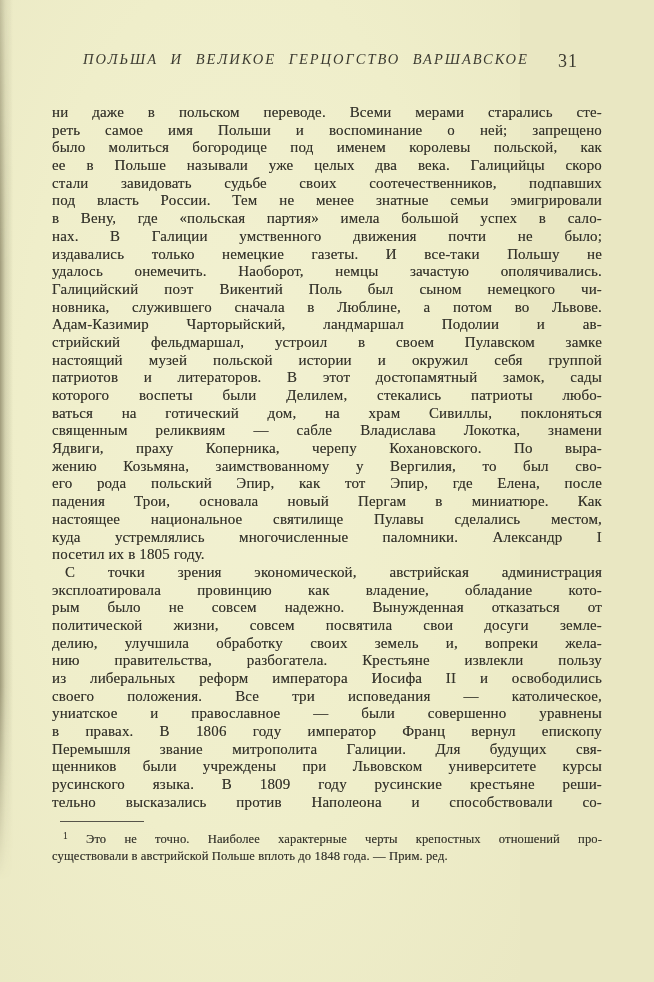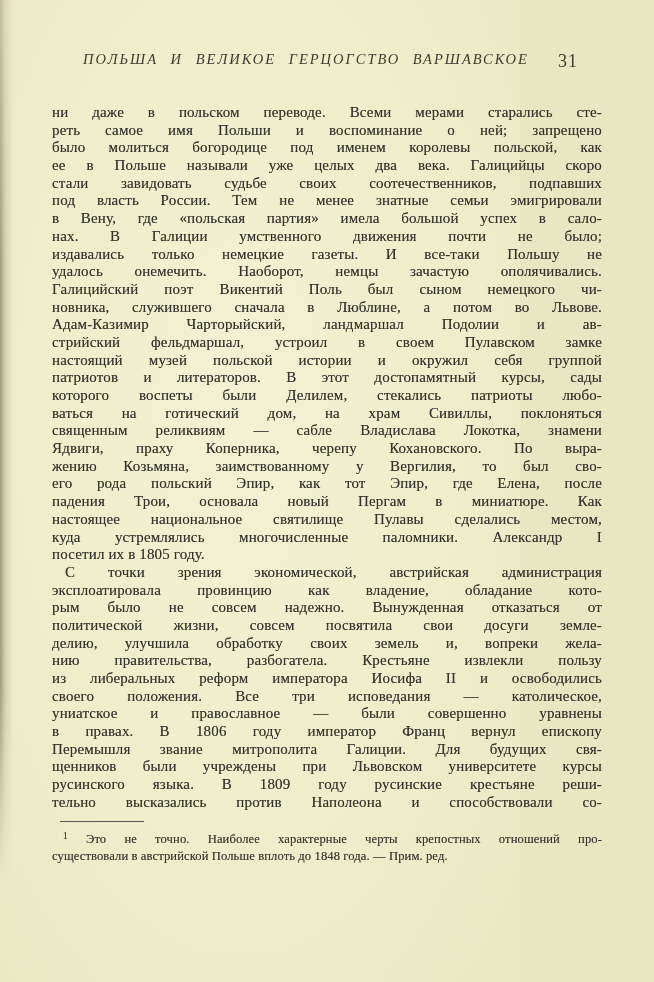--- a/index.html
+++ b/index.html
@@ -97,21 +97,21 @@
       <div class="line"><span>под власть России. Тем не менее знатные семьи эмигрировали</span></div>
       <div class="line"><span>в Вену, где «польская партия» имела большой успех в сало-</span></div>
       <div class="line"><span>нах. В Галиции умственного движения почти не было;</span></div>
       <div class="line"><span>издавались только немецкие газеты. И все-таки Польшу не</span></div>
       <div class="line"><span>удалось онемечить. Наоборот, немцы зачастую ополячивались.</span></div>
       <div class="line"><span>Галицийский поэт Викентий Поль был сыном немецкого чи-</span></div>
       <div class="line"><span>новника, служившего сначала в Люблине, а потом во Львове.</span></div>
       <div class="line"><span>Адам-Казимир Чарторыйский, ландмаршал Подолии и ав-</span></div>
       <div class="line"><span>стрийский фельдмаршал, устроил в своем Пулавском замке</span></div>
       <div class="line"><span>настоящий музей польской истории и окружил себя группой</span></div>
-      <div class="line"><span>патриотов и литераторов. В этот достопамятный курсы, сады</span></div>
+      <div class="line"><span>патриотов и литераторов. В этот достопамятный замок, сады</span></div>
       <div class="line"><span>которого воспеты были Делилем, стекались патриоты любо-</span></div>
       <div class="line"><span>ваться на готический дом, на храм Сивиллы, поклоняться</span></div>
       <div class="line"><span>священным реликвиям — сабле Владислава Локотка, знамени</span></div>
       <div class="line"><span>Ядвиги, праху Коперника, черепу Кохановского. По выра-</span></div>
       <div class="line"><span>жению Козьмяна, заимствованному у Вергилия, то был сво-</span></div>
       <div class="line"><span>его рода польский Эпир, как тот Эпир, где Елена, после</span></div>
       <div class="line"><span>падения Трои, основала новый Пергам в миниатюре. Как</span></div>
       <div class="line"><span>настоящее национальное святилище Пулавы сделались местом,</span></div>
       <div class="line"><span>куда устремлялись многочисленные паломники. Александр I</span></div>
       <div class="line last"><span>посетил их в 1805 году.</span></div>

